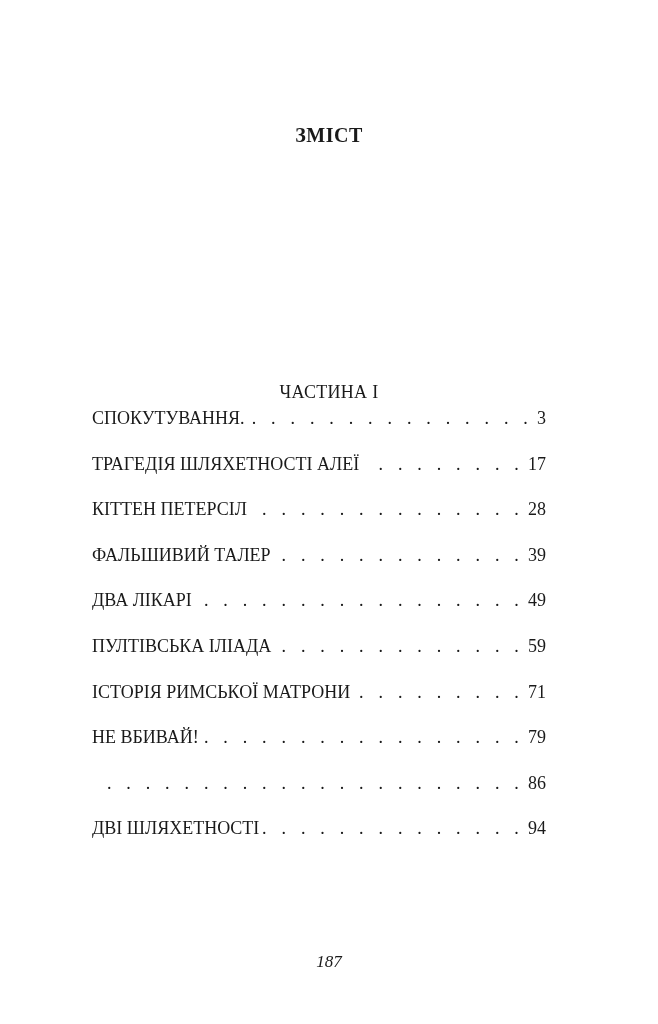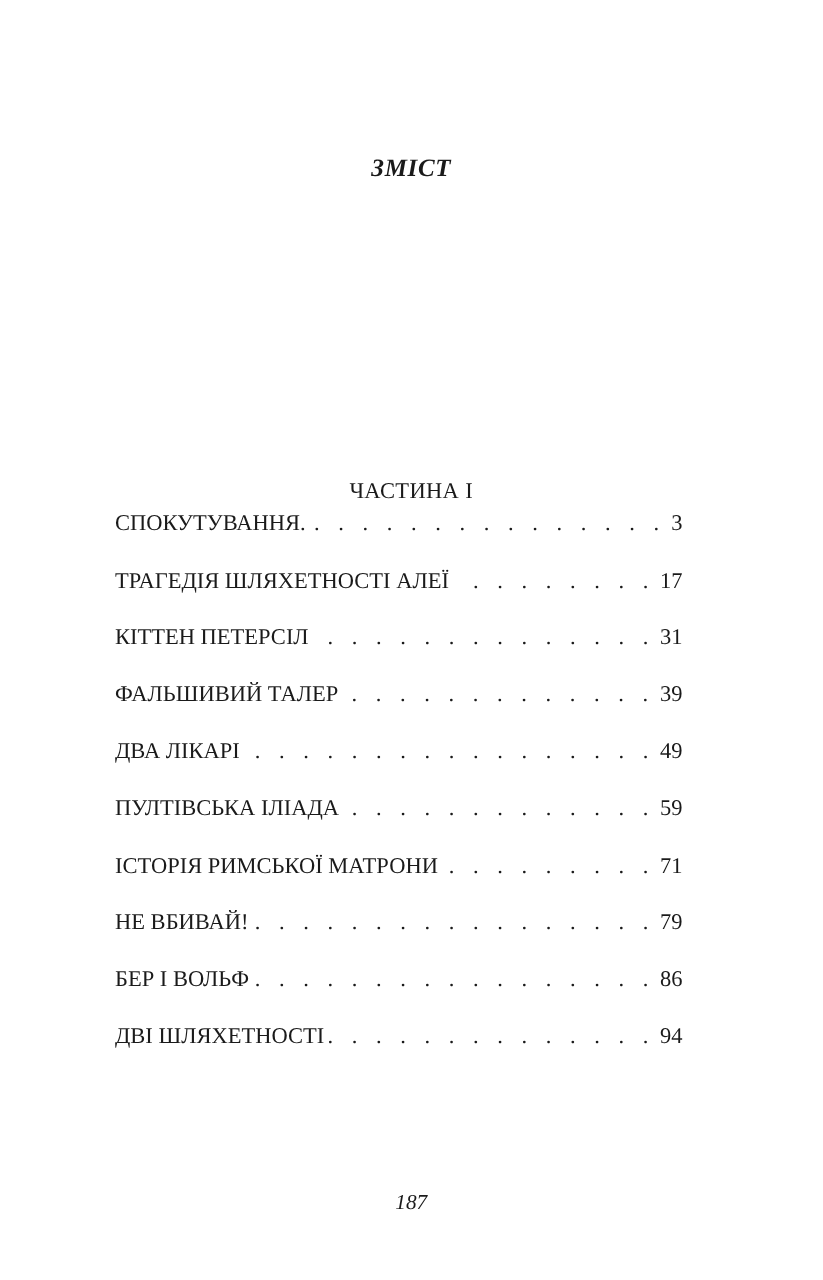--- a/index.html
+++ b/index.html
@@ -17,21 +17,20 @@
     }
     .title {
       position: absolute;
       top: 124px;
       left: 0;
       width: 658px;
       text-align: center;
       font-size: 20px;
       font-weight: bold;
       letter-spacing: 0.5px;
-      font-style: italic;
     }
     .part {
       position: absolute;
       top: 352px;
       left: 0;
       width: 658px;
       text-align: center;
       font-size: 18px;
       letter-spacing: 0.3px;
       margin-top: 30px;
@@ -92,21 +91,21 @@
       <span class="toc-page">3</span>
     </div>
     <div class="toc-row">
       <span class="toc-title">ТРАГЕДІЯ ШЛЯХЕТНОСТІ АЛЕЇ</span>
       <span class="toc-dots">. . . . . . . . . . . . . . . . . . . . . . . . . . . . . . . . . . . . . . . . . . . . . . . . . .</span>
       <span class="toc-page">17</span>
     </div>
     <div class="toc-row">
       <span class="toc-title">КІТТЕН ПЕТЕРСІЛ</span>
       <span class="toc-dots">. . . . . . . . . . . . . . . . . . . . . . . . . . . . . . . . . . . . . . . . . . . . . . . . . .</span>
-      <span class="toc-page">31</span>
+      <span class="toc-page">28</span>
     </div>
     <div class="toc-row">
       <span class="toc-title">ФАЛЬШИВИЙ ТАЛЕР</span>
       <span class="toc-dots">. . . . . . . . . . . . . . . . . . . . . . . . . . . . . . . . . . . . . . . . . . . . . . . . . .</span>
       <span class="toc-page">39</span>
     </div>
     <div class="toc-row">
       <span class="toc-title">ДВА ЛІКАРІ</span>
       <span class="toc-dots">. . . . . . . . . . . . . . . . . . . . . . . . . . . . . . . . . . . . . . . . . . . . . . . . . .</span>
       <span class="toc-page">49</span>
@@ -120,21 +119,20 @@
       <span class="toc-title">ІСТОРІЯ РИМСЬКОЇ МАТРОНИ</span>
       <span class="toc-dots">. . . . . . . . . . . . . . . . . . . . . . . . . . . . . . . . . . . . . . . . . . . . . . . . . .</span>
       <span class="toc-page">71</span>
     </div>
     <div class="toc-row">
       <span class="toc-title">НЕ ВБИВАЙ!</span>
       <span class="toc-dots">. . . . . . . . . . . . . . . . . . . . . . . . . . . . . . . . . . . . . . . . . . . . . . . . . .</span>
       <span class="toc-page">79</span>
     </div>
     <div class="toc-row">
-      <span class="toc-title">БЕР І ВОЛЬФ</span>
       <span class="toc-dots">. . . . . . . . . . . . . . . . . . . . . . . . . . . . . . . . . . . . . . . . . . . . . . . . . .</span>
       <span class="toc-page">86</span>
     </div>
     <div class="toc-row">
       <span class="toc-title">ДВІ ШЛЯХЕТНОСТІ</span>
       <span class="toc-dots">. . . . . . . . . . . . . . . . . . . . . . . . . . . . . . . . . . . . . . . . . . . . . . . . . .</span>
       <span class="toc-page">94</span>
     </div>
   </div>
 

